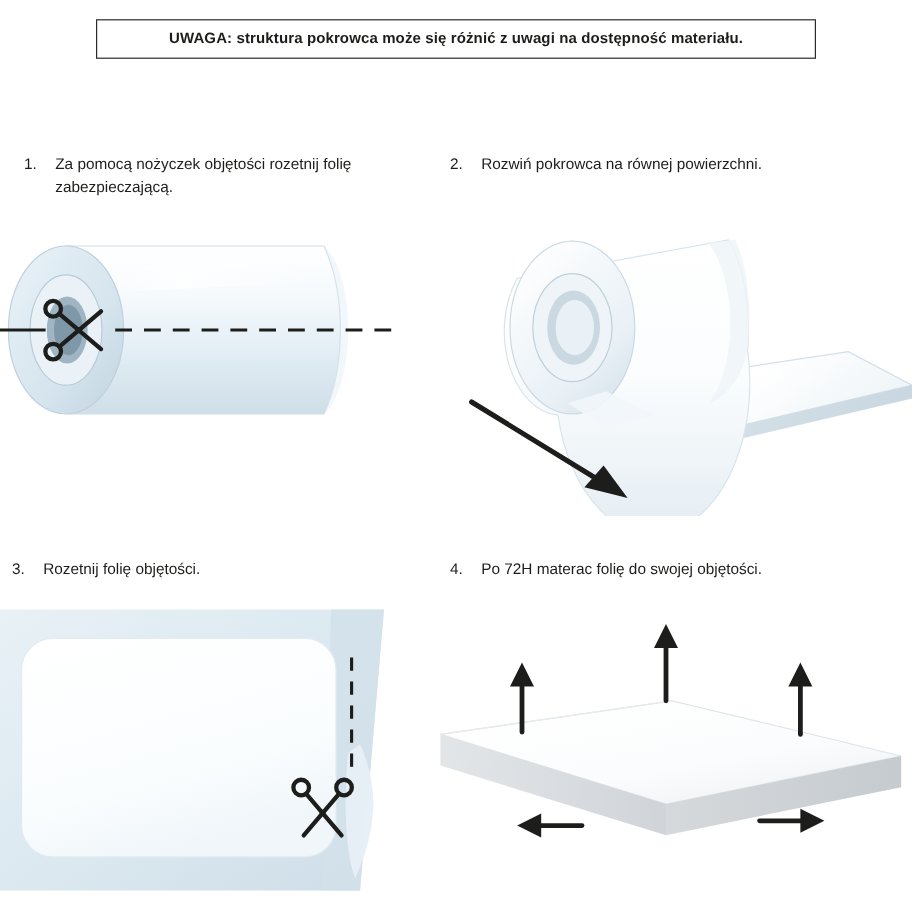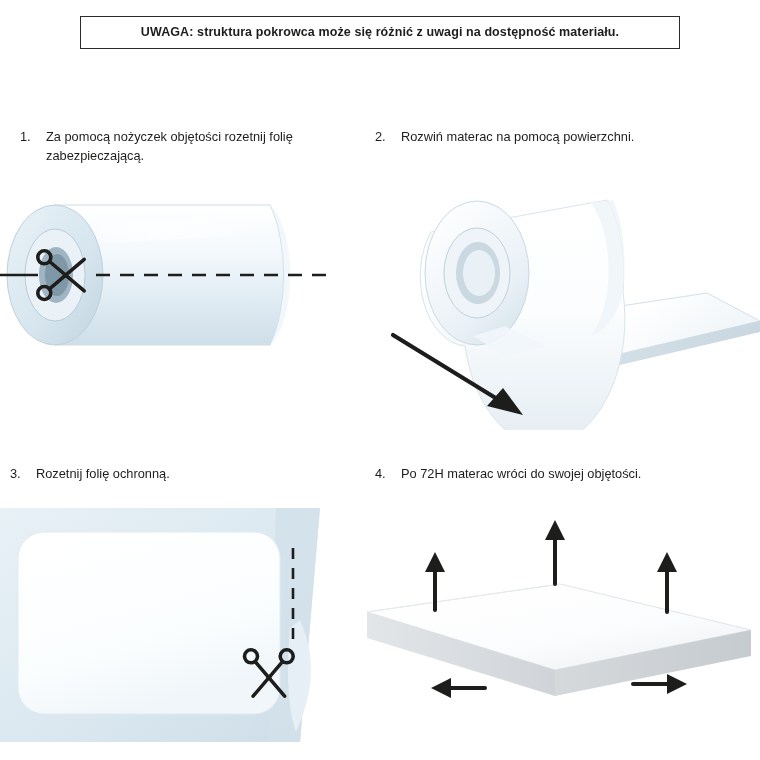--- a/index.html
+++ b/index.html
@@ -85,31 +85,31 @@
   <div class="notice">UWAGA: struktura pokrowca może się różnić z uwagi na dostępność materiału.</div>
 
 
   <div class="step-caption" id="cap1">
     <span class="num">1.</span>
     <span class="txt">Za pomocą nożyczek objętości rozetnij folię zabezpieczającą.</span>
   </div>
 
   <div class="step-caption" id="cap2">
     <span class="num">2.</span>
-    <span class="txt">Rozwiń materac na pomocą powierzchni.</span>
+    <span class="txt">Rozwiń pokrowca na równej powierzchni.</span>
   </div>
 
   <div class="step-caption" id="cap3">
     <span class="num">3.</span>
-    <span class="txt">Rozetnij folię ochronną.</span>
+    <span class="txt">Rozetnij folię objętości.</span>
   </div>
 
   <div class="step-caption" id="cap4">
     <span class="num">4.</span>
-    <span class="txt">Po 72H materac wróci do swojej objętości.</span>
+    <span class="txt">Po 72H materac folię do swojej objętości.</span>
   </div>
 
   <div class="illus" id="illus1">
     <svg width="340" height="250" viewBox="0 0 340 250" xmlns="http://www.w3.org/2000/svg">
       <defs>
         <linearGradient id="rollBody" x1="0" y1="0" x2="0" y2="1">
           <stop offset="0%" stop-color="#ffffff"></stop>
           <stop offset="32%" stop-color="#f4f9fc"></stop>
           <stop offset="62%" stop-color="#e3eef5"></stop>
           <stop offset="100%" stop-color="#cfdee8"></stop>

